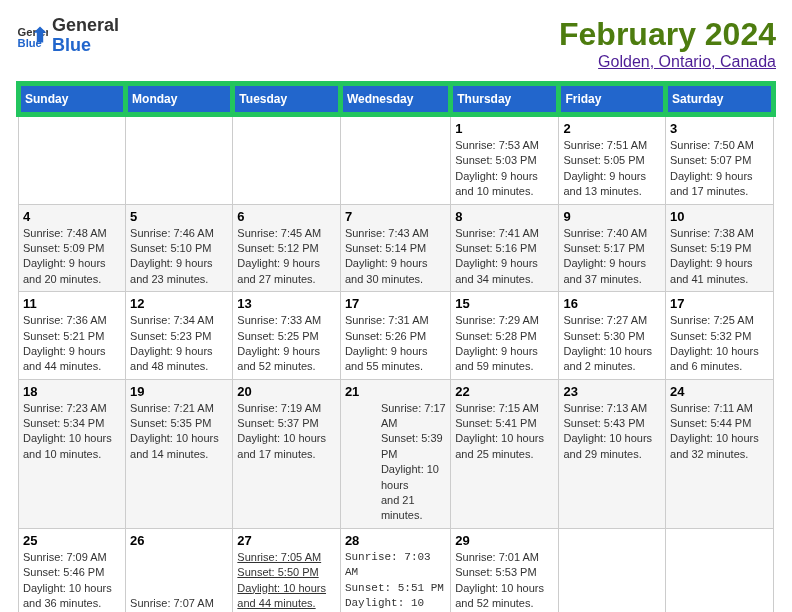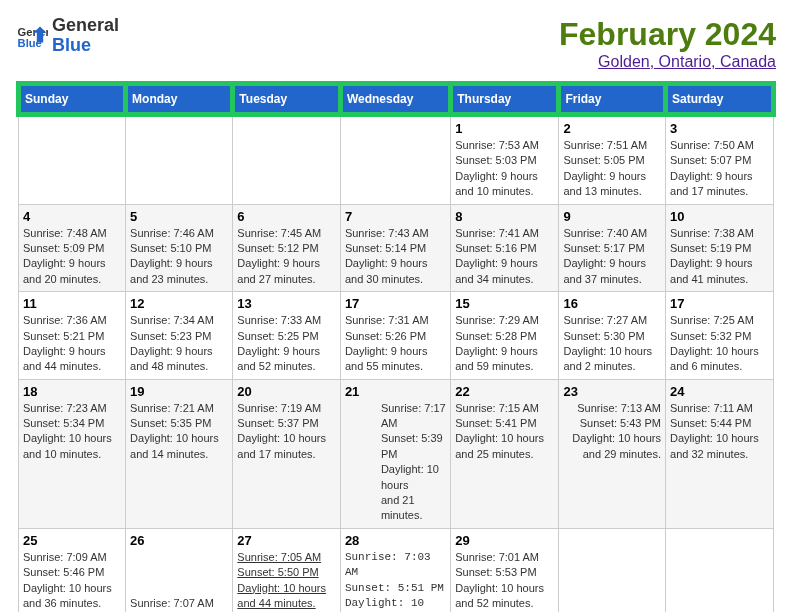--- a/index.html
+++ b/index.html
@@ -263,21 +263,21 @@
         </td>
         <td>
           <span class="day-num">22</span>
           <div class="day-info" style="white-space: pre-line;">Sunrise: 7:15 AM
 Sunset: 5:41 PM
 Daylight: 10 hours
 and 25 minutes.</div>
         </td>
         <td>
           <span class="day-num">23</span>
-          <div class="day-info" style="white-space: pre-line; text-align: right;">Sunrise: 7:13 AM
+          <div class="day-info" style="white-space: pre-line;">Sunrise: 7:13 AM
 Sunset: 5:43 PM
 Daylight: 10 hours
 and 29 minutes.</div>
         </td>
         <td>
           <span class="day-num">24</span>
           <div class="day-info" style="white-space: pre-line;">Sunrise: 7:11 AM
 Sunset: 5:44 PM
 Daylight: 10 hours
 and 32 minutes.</div>

